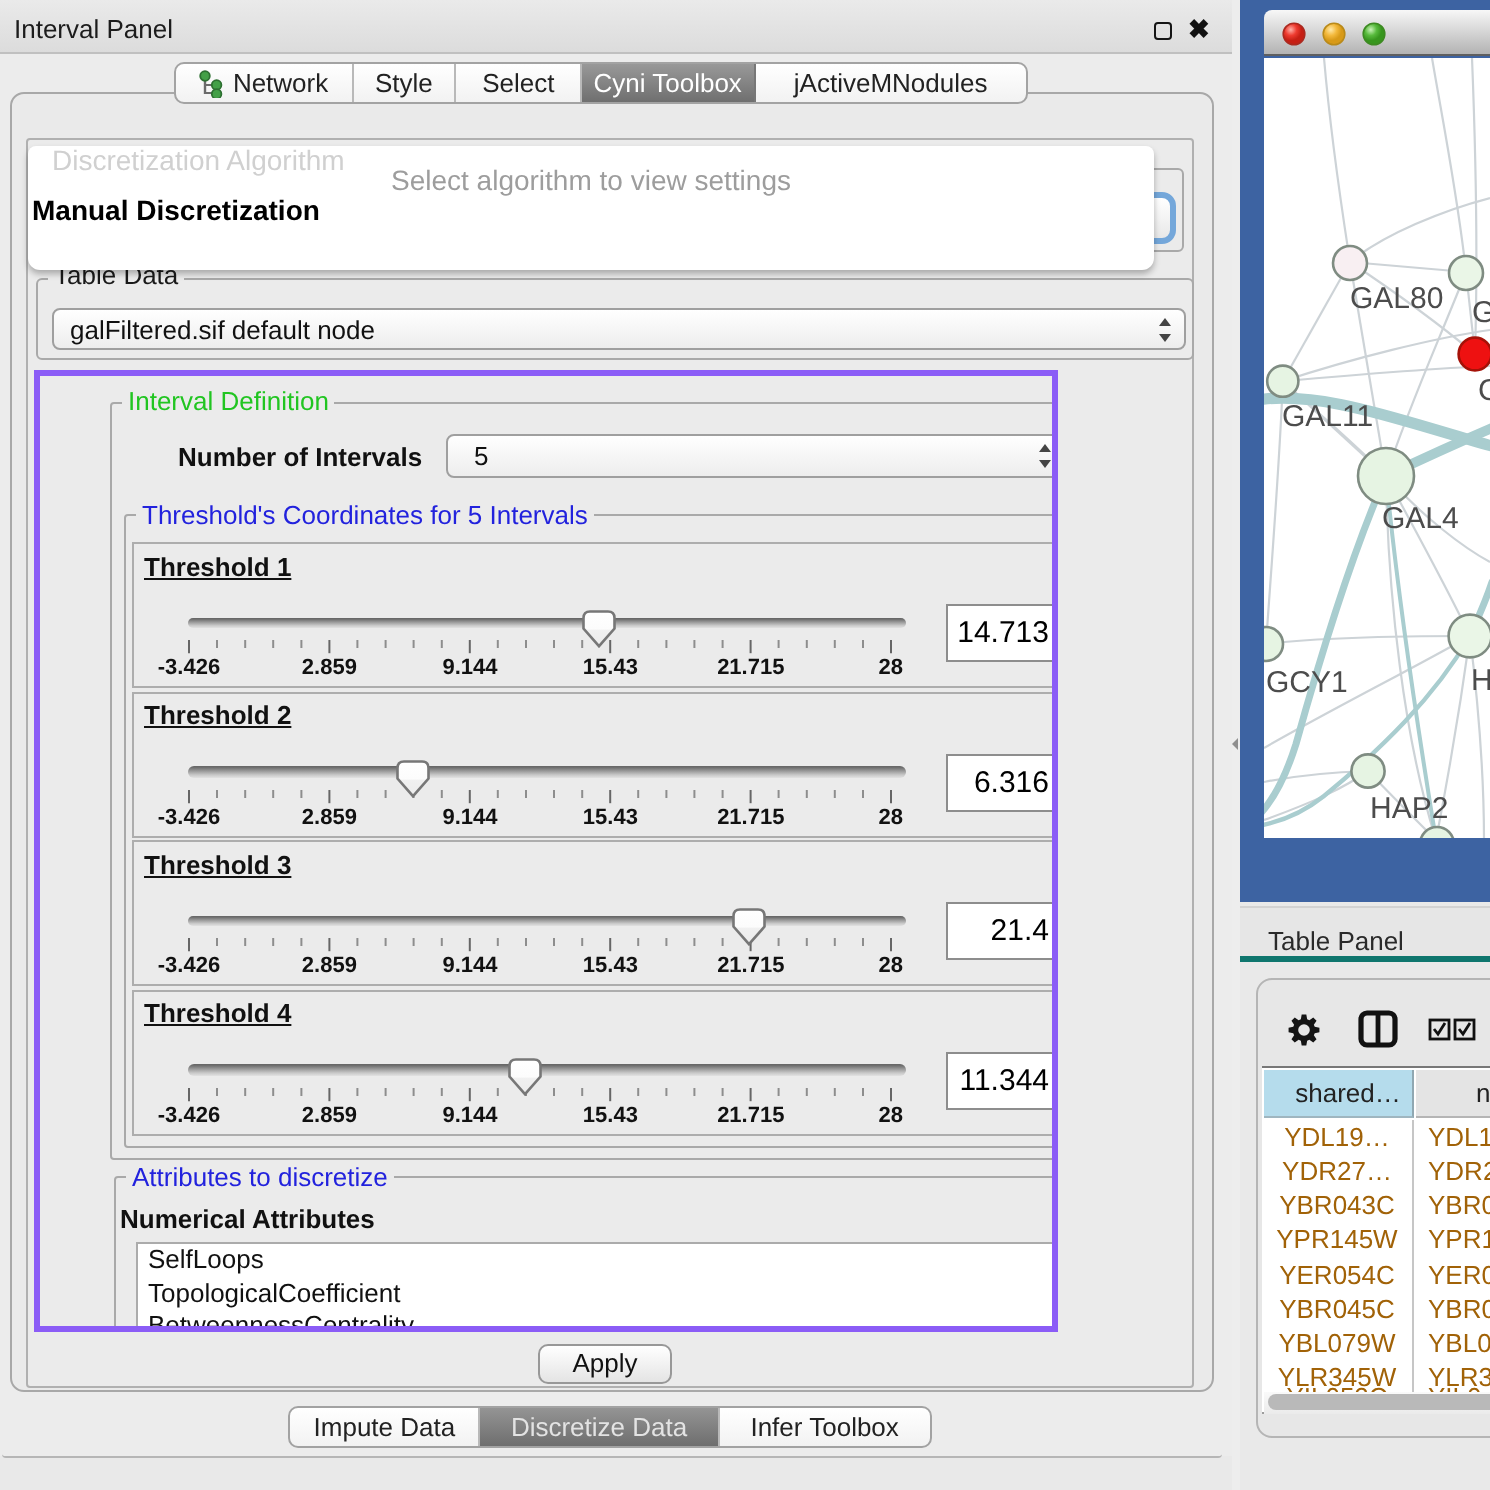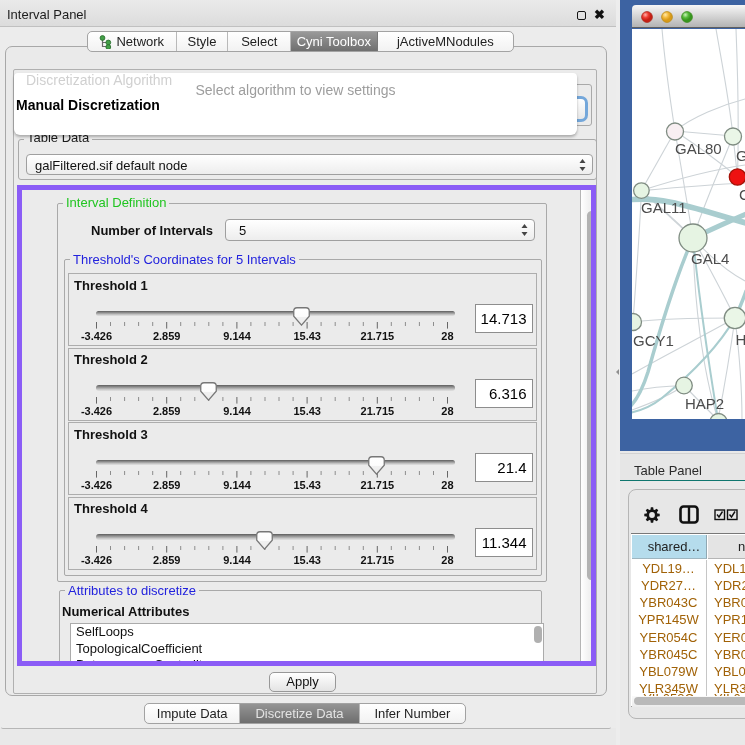--- a/index.html
+++ b/index.html
@@ -29,27 +29,27 @@
 .combo { position:absolute; background:linear-gradient(#ffffff,#ededed); border:1px solid #9f9f9f; border-radius:4px; font-size:13px; color:#111; }
 .combo .txt { position:absolute; left:8px; top:50%; transform:translateY(-50%); white-space:nowrap; }
 .combo svg { position:absolute; right:5px; top:50%; transform:translateY(-50%); }
 
 #popup { left:14px; top:73px; width:563px; height:62px; background:#fff; border-radius:4px 4px 6px 6px; box-shadow:0 2px 3px rgba(0,0,0,0.28); z-index:40; }
 #popup .ph { position:absolute; top:9px; width:100%; text-align:center; color:#9d9d9d; font-size:14px; }
 #popup .it1 { position:absolute; left:2px; top:24px; font-size:14px; font-weight:bold; color:#000; }
 #popup .it2 { position:absolute; left:2px; top:39.5px; font-size:14px; color:#000; }
 #dafaint { left:26px; top:72px; font-size:14px; color:#d0d0d0; z-index:50; }
 
-#scrollpane { left:17px; top:185px; width:579px; height:481px; border:5px solid #8b5cf6; background:#ebebeb; overflow:hidden; }
+#scrollpane { left:17px; top:185px; width:512px; height:481px; border:3px solid #8b5cf6; background:#ebebeb; overflow:hidden; }
 #vsep { left:558px; top:0; width:1px; height:479px; background:#b5b5b5; }
 #vtrack { left:559px; top:0; width:19px; height:479px; background:linear-gradient(90deg,#ffffff,#f2f2f2 40%, #e8e8e8); }
 #vthumb { left:565px; top:21px; width:9px; height:369px; background:#b3b3b3; border-radius:5px; }
 
 .tpanel { position:absolute; left:46px; width:469px; height:73px; background:#ebebeb; border:1px solid #adadad; }
-.tpanel .tlab { position:absolute; left:5px; top:3.5px; font-size:13px; font-weight:bold; color:#111; }
+.tpanel .tlab { position:absolute; left:5px; top:3.5px; font-size:13px; font-weight:bold; color:#111;text-decoration:underline; }
 .tpanel .track { position:absolute; left:27px; top:36.5px; width:359px; height:5.5px; border-radius:3px; background:linear-gradient(#686868 8%,#9a9a9a 42%,#c9c9c9 75%,#e2e2e2); }
 .tpanel .vbox { position:absolute; left:405.5px; top:30px; width:58px; height:29px; background:#fff; border:1px solid #8d8d8d; font-size:15px; color:#000; text-align:right; line-height:27px; padding-right:5px; }
 .tpanel svg.ticks { position:absolute; left:0; top:0; }
 .tlabels { position:absolute; top:56px; left:0; font-size:11px; font-weight:bold; color:#111; width:469px; height:14px; }
 .tlabels span { position:absolute; transform:translateX(-50%); }
 
 #attrlist { left:48px; top:433px; width:474px; height:60px; background:#fff; border:1px solid #ababab; font-size:13px; color:#111; }
 #attrlist div { padding-left:5px; height:16.5px; line-height:16.5px; }
 #listthumb { left:463px; top:2px; width:8px; height:70px; background:#b0b0b0; border-radius:4px; }
 
@@ -57,21 +57,21 @@
 
 #bottabs { left:144px; top:703px; width:322px; height:21px; background:linear-gradient(#ffffff,#f2f2f2); border:1px solid #a2a2a2; border-radius:5px; display:flex; overflow:hidden; font-size:13px; color:#222; }
 #bottabs .seg { height:100%; display:flex; align-items:center; justify-content:center; border-right:1px solid #b9b9b9; }
 #bottabs .seg:last-child { border-right:none; }
 #bottabs .sel { background:linear-gradient(#949494,#6e6e6e); color:#e3e3e3; }
 
 #gapcol { left:616px; top:0; width:4px; height:745px; background:#ededed; }
 #netwin { left:620px; top:0; width:125px; height:451px; background:#3d63a2; }
 #nettitle { left:12px; top:5px; width:113px; height:23px; background:linear-gradient(#f7f7f7,#b3b3b3); border-bottom:1px solid #5f5f5f; border-top-left-radius:4px; }
 #netcanvas { left:12px; top:29px; width:113px; height:390px; background:#fff; overflow:hidden; }
-#tablepanelbar { left:620px; top:453px; width:125px; height:28px; background:#e6e6e6; border-top:1px solid #d2d2d2; border-bottom:1px solid #0f766e; }
+#tablepanelbar { left:620px; top:453px; width:125px; height:28px; background:#e6e6e6; border-top:1px solid #d2d2d2; border-bottom:3px solid #0f766e; }
 #tablepanelbar span { position:absolute; left:14px; top:9px; font-size:13px; color:#2a2a2a; }
 #tablewin { left:628px; top:489px; width:130px; height:230px; background:#e7e7e7; border:1px solid #b5b5b5; border-radius:8px; }
 #tblarea { left:631px; top:533px; width:114px; height:174px; background:#fff; border-top:1px solid #787878; border-bottom:1px solid #9c9c9c; overflow:hidden; }
 .hdr1 { position:absolute; left:1px; top:1px; width:75px; height:24px; background:#b5dcec; border-right:1px solid #90a8b2; border-bottom:1px solid #9fb6c0; font-size:13px; color:#222; text-align:center; text-indent:10px; line-height:24px; }
 .hdr2 { position:absolute; left:77px; top:1px; width:37px; height:24px; background:#e4e4e4; border-bottom:1px solid #b5b5b5; font-size:13px; color:#222; padding-left:30px; line-height:24px; }
 .trow { position:absolute; width:126px; height:17.15px; font-size:13px; color:#a16207; }
 .trow .c1 { position:absolute; left:0; width:76px; text-align:center; border-right:1px solid #c6c6c6; height:17.15px; line-height:17.15px; }
 .trow .c2 { position:absolute; left:83px; height:17.15px; line-height:17.15px; }
 #hthumb { left:634px; top:697px; width:115px; height:7.5px; background:#b9b9b9; border-radius:4px 0 0 4px; z-index:5; }
 #hscrollcover { left:632px; top:696px; width:113px; height:11px; background:linear-gradient(#fafafa,#ebebeb); z-index:4; }
@@ -359,21 +359,21 @@
     <div>TopologicalCoefficient</div>
     <div>BetweennessCentrality</div>
     <div class="abs" id="listthumb"></div>
   </div>
 </div>
 <div class="abs" id="applybtn">Apply</div>
 
 <div class="abs" id="bottabs">
   <div class="seg" style="width:96px;">Impute Data</div>
   <div class="seg sel" style="width:120px;">Discretize Data</div>
-  <div class="seg" style="width:106px;">Infer Number</div>
+  <div class="seg" style="width:106px;">Infer Toolbox</div>
 </div>
 
 <div class="abs" id="gapcol"></div>
 <div class="abs" id="netwin">
   <div class="abs" id="nettitle">
     <svg width="113" height="23">
       <defs>
         <radialGradient id="rg" cx="35%" cy="30%">
             <stop offset="0%" stop-color="#ffb0a8"></stop>
             <stop offset="55%" stop-color="#ee3b30"></stop>

